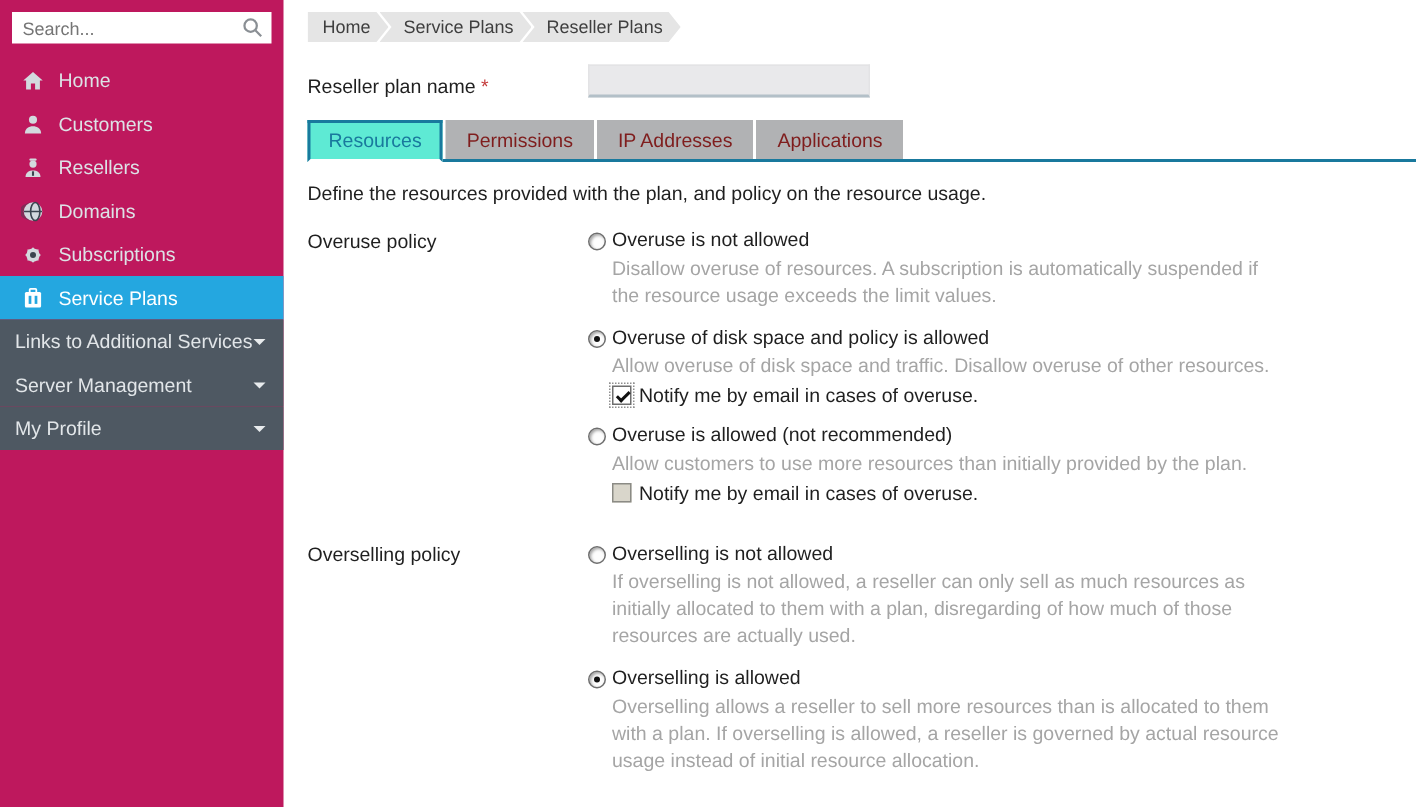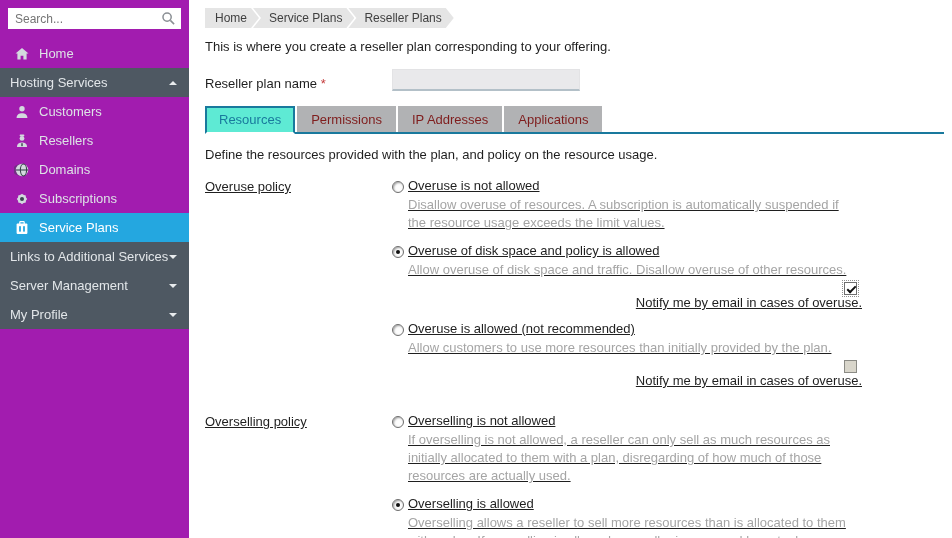--- a/index.html
+++ b/index.html
@@ -1,20 +1,20 @@
 <!DOCTYPE html>
 <html><head>
 <meta charset="utf-8">
 <style>
   * { margin:0; padding:0; box-sizing:border-box; }
   html,body { width:952px; height:538px; overflow:hidden; }
   body { font-family:"Liberation Sans", sans-serif; background:#fff; display:flex; font-size:13px; color:#1f1f1f; }
 
   
-  .sidebar { width:189px; min-width:189px; height:538px; background:#a21caf; color:#dde2e6; position:relative; }
+  .sidebar { width:189px; min-width:189px; height:538px; background:#be185d; color:#dde2e6; position:relative; }
   .search-wrap { padding:8px 8px 10px 8px; position:relative; }
   .search-input { width:173px; height:21px; border:none; background:#fff; font-family:"Liberation Sans",sans-serif;
                   font-size:12px; color:#333; padding:0 24px 0 7px; outline:none; display:block; }
   .search-icon { position:absolute; right:13px; top:11px; width:15px; height:15px; }
   .menu { list-style:none; }
   .menu-row { height:29px; display:flex; align-items:center; cursor:pointer; }
   .menu-item { padding-left:14px; }
   .menu-item .mi-icon { width:16px; height:16px; margin-right:9px; display:inline-flex; align-items:center; justify-content:center; }
   .menu-item.active { background:#24a7e0; color:#fff; }
   .menu-section { background:#4e5862; padding:0 12px 0 10px; justify-content:space-between; color:#e2e6e9; }
@@ -38,30 +38,30 @@
   .req { color:#c43b3b; }
   .text-input { width:188px; height:22px; background:#e9e9eb; border:1px solid #e3e3e5; border-bottom:2px solid #b3c0c8;
                 font-family:"Liberation Sans",sans-serif; font-size:13px; padding:0 6px; outline:none; }
 
   .tabs { margin-top:15px; border-bottom:2px solid #19799d; display:flex; }
   .tab { background:#b1b2b4; color:#7f1d1d; padding:6px 14px 5px 14px; margin-right:2px; cursor:pointer; }
   .tab.active { background:#5eead4; color:#19799d; border:2px solid #19799d; border-bottom:2px solid #fff; margin-bottom:-2px; padding:4px 12px 5px 12px; }
 
   .intro { margin:13px 0 16px 0; }
 
-  .policy { display:flex; margin-top:14px;text-decoration:underline; }
+  .policy { display:flex; margin-top:14px; }
   .policy-label { width:187px; padding-top:1px; }
   .options { width:470px; }
   .option { margin-bottom:11px; }
   .opt-head { display:flex; align-items:flex-end; cursor:pointer; }
   .radio { width:12px; height:12px; border-radius:50%; background:#fdfdfd; border:1px solid #6e6e6e;
            box-shadow:inset 1px 1px 2px rgba(0,0,0,.35); margin-right:4px; position:relative; flex:none; cursor:pointer; }
   .radio.selected::after { content:""; position:absolute; left:3px; top:3px; width:4px; height:4px; border-radius:50%; background:#111; }
   .opt-help { margin:3px 0 2px 16px; color:#a5a5a5; line-height:18px; width:452px; }
-  .cb-row { margin:3px 0 2px 16px; display:flex; align-items:flex-end; cursor:pointer;flex-direction:column; }
+  .cb-row { margin:3px 0 2px 16px; display:flex; align-items:center; cursor:pointer; }
   .checkbox { width:13px; height:13px; background:#fff; border:1px solid #6e6e6e; margin-right:5px; position:relative; flex:none; cursor:pointer; }
   .checkbox.focus-ring { outline:1px dotted #8f8f8f; outline-offset:1px; }
   .checkbox.checked::after { content:""; position:absolute; left:2px; top:3px; width:7px; height:3px;
                              border-left:2px solid #101010; border-bottom:2px solid #101010; transform:rotate(-45deg); }
   .checkbox.disabled { background:#d9d6cb; border-color:#8b8b85; }
 </style>
 </head>
 <body>
 
 <div class="sidebar">
@@ -76,24 +76,20 @@
   </div>
   <ul class="menu">
     <li class="menu-row menu-item">
       <span class="mi-icon">
         <svg width="16" height="16" viewBox="0 0 16 16">
             <path d="M8 2 L14.5 7.6 H12.6 V13.6 H9.4 V9.7 H6.6 V13.6 H3.4 V7.6 H1.5 Z" fill="#d3d9de"></path>
           </svg>
       </span>
       <span>Home</span>
     </li>
-    <li class="menu-row menu-section">
-      <span>Hosting Services</span>
-      <span class="tri tri-up"></span>
-    </li>
     <li class="menu-row menu-item">
       <span class="mi-icon">
         <svg width="16" height="16" viewBox="0 0 16 16">
             <circle cx="8" cy="4.8" r="2.7" fill="#d3d9de"></circle>
             <path d="M2.6 14 c0-3.4 2.6-4.8 5.4-4.8 s5.4 1.4 5.4 4.8 Z" fill="#d3d9de"></path>
           </svg>
       </span>
       <span>Customers</span>
     </li>
     <li class="menu-row menu-item">
@@ -158,21 +154,20 @@
 </div>
 
 <div class="main">
 
   <div class="breadcrumb">
     <span class="crumb">Home</span>
     <span class="crumb">Service Plans</span>
     <span class="crumb">Reseller Plans</span>
   </div>
 
-  <div class="page-desc">This is where you create a reseller plan corresponding to your offering.</div>
 
   <div class="name-row">
     <span class="field-label">
       <span>Reseller plan name</span>
       <span class="req">*</span>
     </span>
     <input class="text-input" type="text" value="" style="">
   </div>
 
   <div class="tabs">

